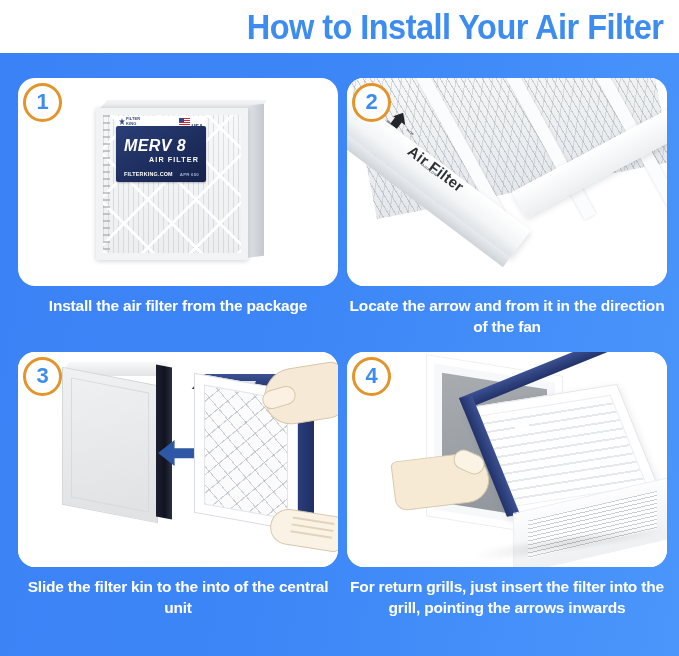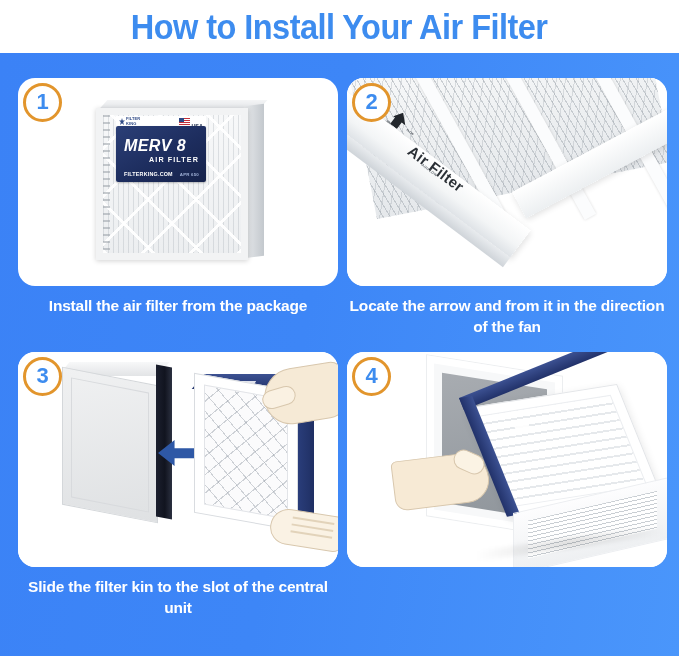--- a/index.html
+++ b/index.html
@@ -6,21 +6,21 @@
   body{
     width:679px;height:656px;overflow:hidden;
     font-family:"Liberation Sans", sans-serif;
     background:#ffffff;
   }
   #page{position:relative;width:679px;height:656px;overflow:hidden;background:#ffffff;}
 
   
   .header{
     position:absolute;left:0;top:0;width:679px;height:53px;
-    background:#ffffff;display:flex;align-items:center;justify-content:center;
+    background:#ffffff;display:flex;align-items:center;justify-content:flex-end;
   }
   .header-title{
     font-size:35px;font-weight:bold;color:#3d8cef;
     letter-spacing:-0.6px;transform:scaleX(.93);
     white-space:nowrap;line-height:1;
   }
 
   
   .body-bg{
     position:absolute;left:0;top:53px;width:679px;height:603px;
@@ -457,21 +457,21 @@
 
           <div class="hand-top"></div>
           <div class="thumb-top"></div>
           <div class="hand-bot"></div>
         </div>
 
         <div class="badge">
           <span>3</span>
         </div>
       </div>
-      <div class="caption">Slide the filter kin to the slot of the central unit</div>
+      <div class="caption">Slide the filter kin to the into of the central unit</div>
     </div>
 
     <div class="panel p4">
       <div class="card tall">
 
         <div class="art4">
           <div class="wall">
             <div class="wall-hole"></div>
           </div>
 
@@ -486,16 +486,17 @@
           <div class="shadow4"></div>
 
           <div class="hand4"></div>
           <div class="finger4"></div>
         </div>
 
         <div class="badge">
           <span>4</span>
         </div>
       </div>
+      <div class="caption">For return grills, just insert the filter into the grill, pointing the arrows inwards</div>
     </div>
 
   </div>
 </div>
 
 </body></html>

